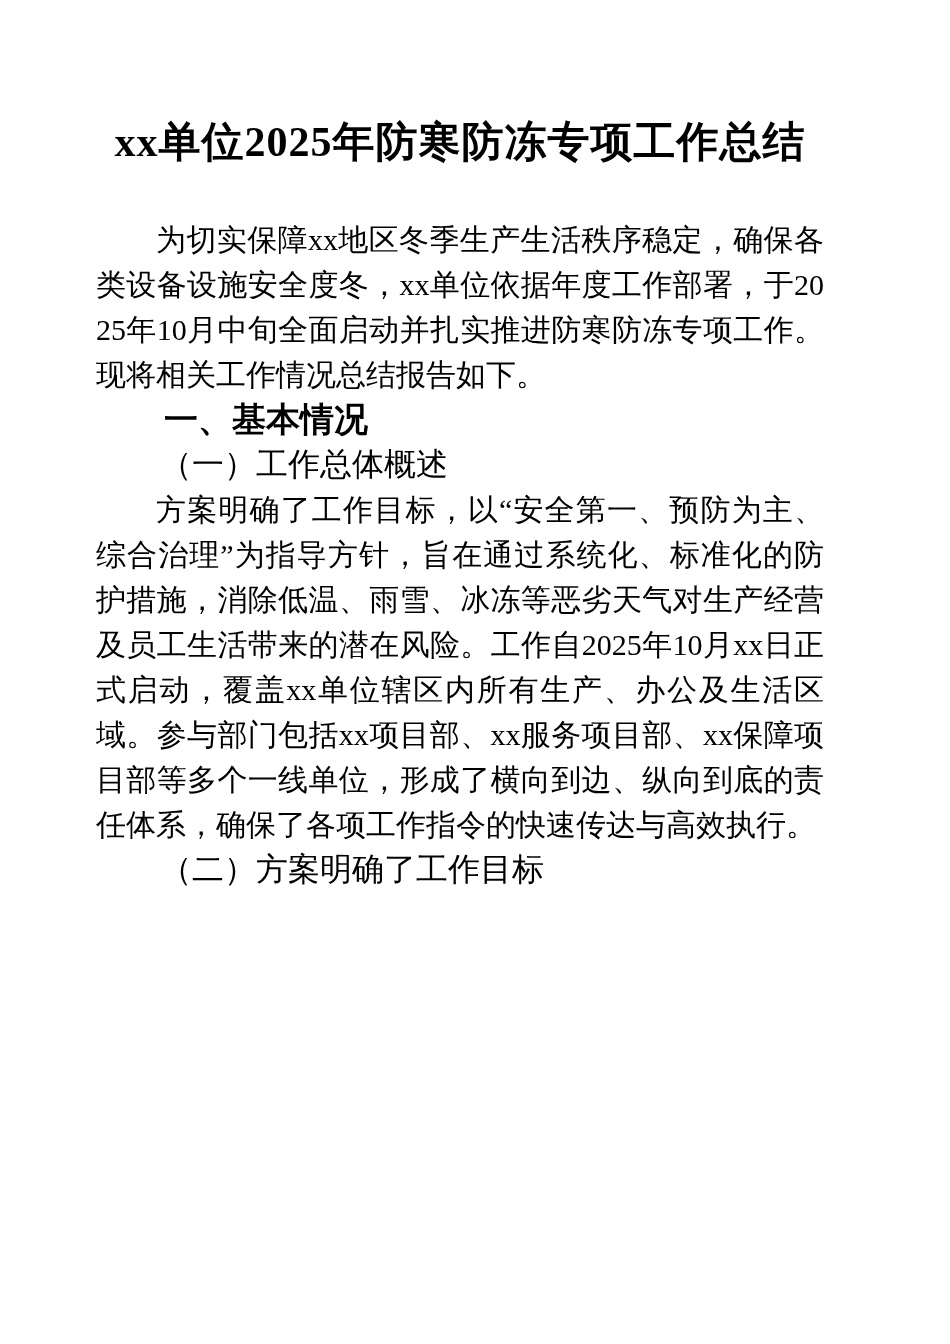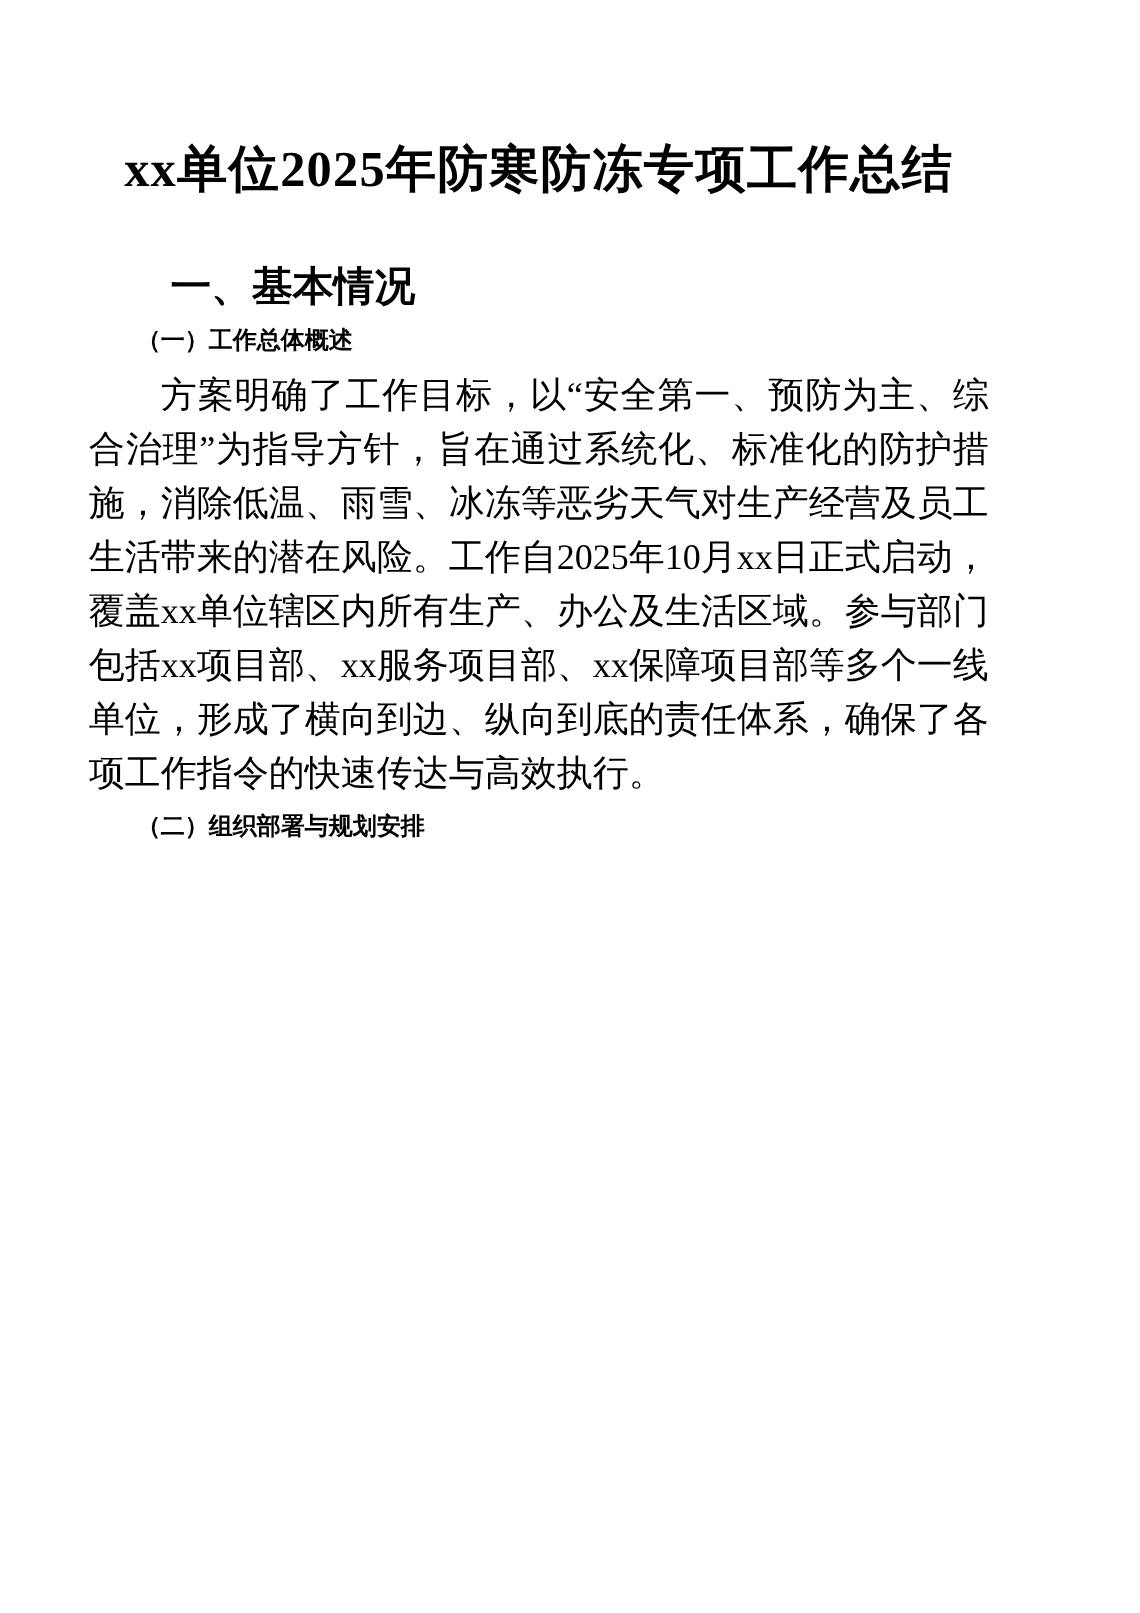--- a/index.html
+++ b/index.html
@@ -11,21 +11,21 @@
     width: 950px;
     height: 1344px;
     overflow: hidden;
     color: #000000;
     font-family: "Liberation Serif", serif;
   }
   .page {
     box-sizing: border-box;
     width: 950px;
     height: 1273px;
-    padding: 112px 126px 60px 74px;
+    padding: 112px 126px 60px 96px;
     background: #ffffff;
   }
   .doc-title {
     font-family: "Liberation Serif", serif;
     font-size: 42px;
     font-weight: bold;
     text-align: center;
     line-height: 1.45;
     margin: 0 0 44px 0;
     letter-spacing: 1px;
@@ -42,37 +42,38 @@
   .heading-1 {
     font-family: "Liberation Sans", sans-serif;
     font-size: 34px;
     font-weight: bold;
     line-height: 45px;
     text-indent: 2em;
     margin: 0;
   }
   .heading-2 {
     font-family: "Liberation Serif", serif;
-    font-size: 20px;
-    font-weight: 700;
+    font-size: 32px;
+    font-weight: 400;
     line-height: 45px;
     text-indent: 2em;
     margin: 0;
   }
 </style>
 </head>
 <body>
 
 <div class="page">
 
   <h1 class="doc-title">xx单位2025年防寒防冻专项工作总结</h1>
 
+  <p class="para">为切实保障xx地区冬季生产生活秩序稳定，确保各类设备设施安全度冬，xx单位依据年度工作部署，于2025年10月中旬全面启动并扎实推进防寒防冻专项工作。现将相关工作情况总结报告如下。</p>
 
   <h2 class="heading-1">一、基本情况</h2>
 
   <h3 class="heading-2">（一）工作总体概述</h3>
 
   <p class="para">方案明确了工作目标，以“安全第一、预防为主、综合治理”为指导方针，旨在通过系统化、标准化的防护措施，消除低温、雨雪、冰冻等恶劣天气对生产经营及员工生活带来的潜在风险。工作自2025年10月xx日正式启动，覆盖xx单位辖区内所有生产、办公及生活区域。参与部门包括xx项目部、xx服务项目部、xx保障项目部等多个一线单位，形成了横向到边、纵向到底的责任体系，确保了各项工作指令的快速传达与高效执行。</p>
 
-  <h3 class="heading-2">（二）组织部署与规划安排</h3>
+  <h3 class="heading-2">（二）方案明确了工作目标</h3>
 
 
 </div>
 
 </body></html>

